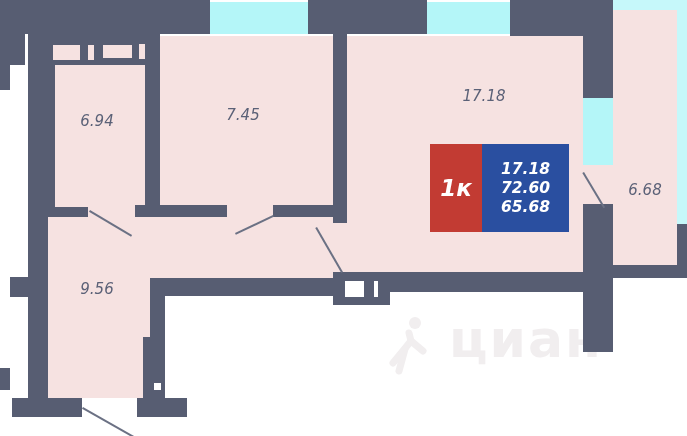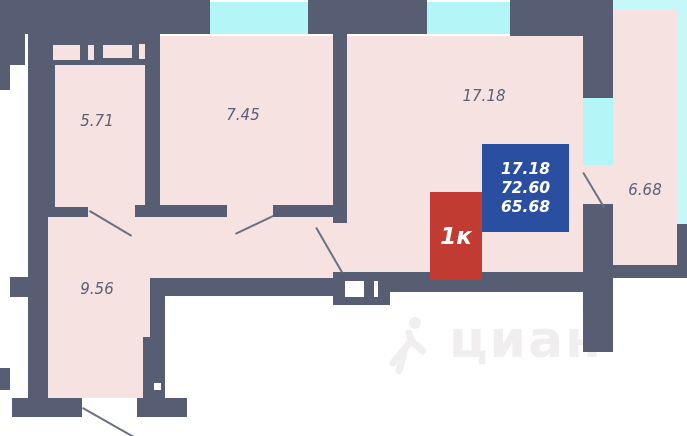--- a/index.html
+++ b/index.html
@@ -14,21 +14,21 @@
   .win2 {background:var(--window-light,#c6f8fa);z-index:2;}
   .wall {background:var(--wall,#575d72);z-index:3;}
   .niche{background:var(--room,#f6e2e1);z-index:4;}
   .cut  {background:#ffffff;z-index:4;}
   .door {height:1.5px;background:var(--door,#6b7184);transform-origin:0 0;z-index:4;}
   .rlabel{
     z-index:5;color:var(--label,#5b6177);font-style:italic;font-size:15px;
     font-weight:500;transform:translate(-50%,-50%);white-space:nowrap;
   }
   .badge{z-index:6;display:flex;align-items:center;justify-content:center;}
-  .badge-red{background:var(--badge-red,#c23b33);margin-top:48px;}
+  .badge-red{background:var(--badge-red,#c23b33);}
   .badge-blue{background:var(--badge-blue,#2a4fa0);flex-direction:column;}
   .badge-type{color:#fff;font-size:23px;font-weight:bold;font-style:italic;}
   .badge-line{position:static!important;color:#fff;font-size:15.5px;font-weight:bold;font-style:italic;line-height:19px;text-align:center;}
   .wm{z-index:0;display:flex;align-items:flex-start;color:var(--watermark,#f1eeef);}
   .wm-text{font-size:52px;font-weight:bold;line-height:52px;letter-spacing:2px;position:static!important;}
 </style>
 </head>
 <body>
 
 <div id="stage" style="--bg: #ffffff; --wall: #575d72; --room: #f6e2e1; --window: #b4f6f8; --window-light: #c6f8fa; --badge-red: #c23b33; --badge-blue: #2a4fa0; --label: #5b6177; --door: #6b7184; --watermark: #f1eeef;">
@@ -95,21 +95,21 @@
   <div class="cut" style="left:345px;top:281px;width:19px;height:16px;"></div>
   <div class="cut" style="left:374px;top:281px;width:4px;height:16px;"></div>
   <div class="cut" style="left:154px;top:383px;width:7px;height:7px;"></div>
 
   <div class="door" style="left:90px;top:210px;width:49px;transform:rotate(30.8deg);"></div>
   <div class="door" style="left:235px;top:233px;width:42px;transform:rotate(-25.3deg);"></div>
   <div class="door" style="left:317px;top:227px;width:52px;transform:rotate(60deg);"></div>
   <div class="door" style="left:584px;top:172px;width:41px;transform:rotate(59deg);"></div>
   <div class="door" style="left:83px;top:407px;width:59px;transform:rotate(29.6deg);"></div>
 
-  <div class="rlabel" style="left:97px;top:121px;">5.71</div>
+  <div class="rlabel" style="left:97px;top:121px;">6.94</div>
   <div class="rlabel" style="left:243px;top:115px;">7.45</div>
   <div class="rlabel" style="left:484px;top:96px;">17.18</div>
   <div class="rlabel" style="left:645px;top:190px;">6.68</div>
   <div class="rlabel" style="left:97px;top:289px;">9.56</div>
 
   <div class="badge badge-red" style="left:430px;top:144px;width:52px;height:88px;">
     <span class="badge-type">1к</span>
   </div>
   <div class="badge badge-blue" style="left:482px;top:144px;width:87px;height:88px;">
     <span class="badge-line">17.18</span>

